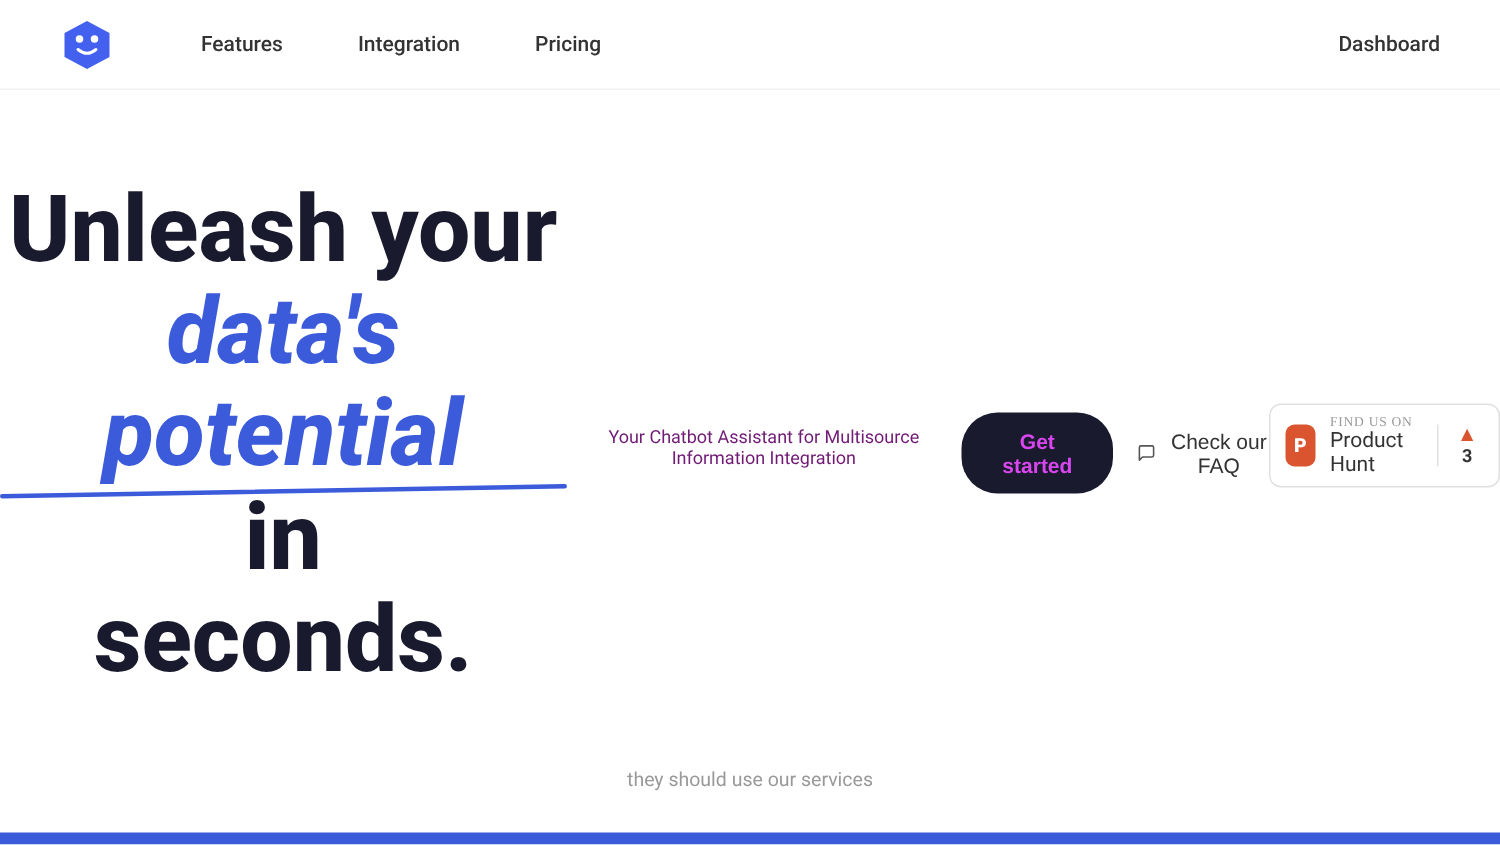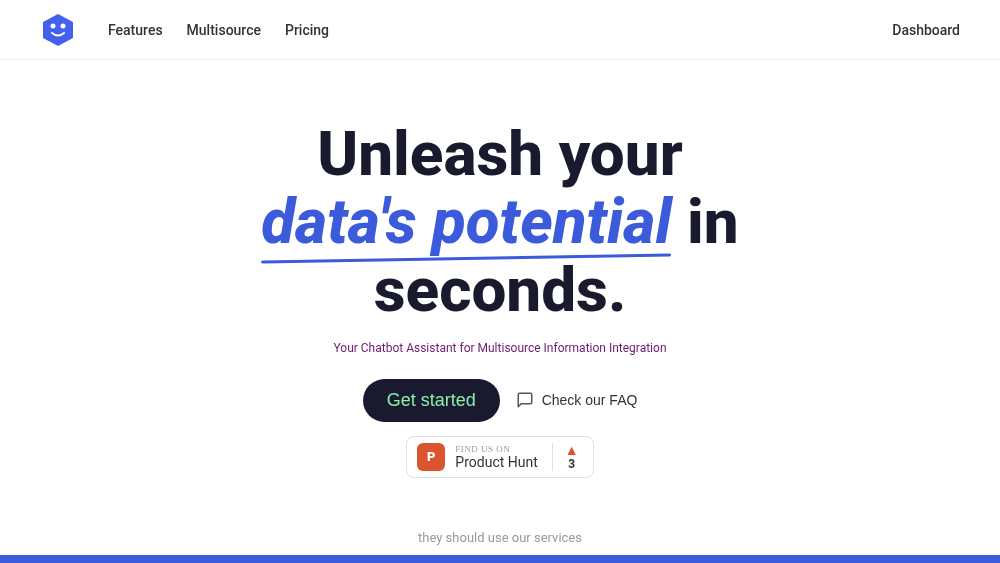--- a/index.html
+++ b/index.html
@@ -11,34 +11,35 @@
       padding: 0 40px; height: 60px; background: #fff;
       border-bottom: 1px solid #f0f0f0;
     }
     .nav-left { display: flex; align-items: center; gap: 32px; }
     .nav-logo { display: flex; align-items: center; }
     .nav-logo svg { width: 36px; height: 36px; }
     .nav-links { display: flex; gap: 24px; }
     .nav-links a {
       text-decoration: none; color: #333; font-size: 14px; font-weight: 500;
       cursor: pointer;
+      margin-left: 26px;
     }
     .nav-right { display: flex; align-items: center; }
     .dashboard-link {
       font-size: 14px; color: #333; font-weight: 500; cursor: pointer;
       text-decoration: none;
     }
     .btn-primary {
       background: #4361ee; color: #fff; border: none; border-radius: 24px;
       padding: 9px 20px; font-size: 14px; font-weight: 600; cursor: pointer;
     }
 
     
     .hero {
-      display: flex; flex-direction: column; align-items: center;
+      display: flex; flex-direction: row; align-items: center;
       padding-top: 60px; text-align: center;
     }
     .hero-title {
       font-size: 62px; font-weight: 800; color: #1a1a2e; line-height: 1.1;
       max-width: 700px;
     }
     .hero-title .highlight {
       color: #3b5bdb; font-style: italic; position: relative;
       display: inline-block;
     }
@@ -48,22 +49,22 @@
       background: #3b5bdb; border-radius: 2px;
       transform: rotate(-1deg);
     }
     .hero-subtitle {
       font-size: 12px; color: #701a75; margin-top: 16px; font-weight: 400;
     }
     .hero-buttons {
       display: flex; align-items: center; gap: 16px; margin-top: 24px;
     }
     .btn-dark {
-      background: #1a1a2e; color: #86efac; border: none; border-radius: 24px;
-      padding: 11px 24px; font-size: 18px; font-weight: 400; cursor: pointer;
+      background: #1a1a2e; color: #d946ef; border: none; border-radius: 24px;
+      padding: 11px 24px; font-size: 14px; font-weight: 700; cursor: pointer;
     }
     .btn-faq {
       display: flex; align-items: center; gap: 8px;
       background: none; border: none; color: #333; font-size: 14px;
       font-weight: 500; cursor: pointer;
     }
     .btn-faq svg { width: 18px; height: 18px; color: #555; }
 
     
     .ph-badge {
@@ -111,21 +112,21 @@
 
       <svg viewBox="0 0 36 36" fill="none" xmlns="http://www.w3.org/2000/svg">
         <polygon points="18,2 33,10 33,26 18,34 3,26 3,10" fill="#4361ee"></polygon>
         <circle cx="13" cy="14" r="2.5" fill="white"></circle>
         <circle cx="23" cy="14" r="2.5" fill="white"></circle>
         <path d="M12 21 Q18 26 24 21" stroke="white" stroke-width="2" fill="none" stroke-linecap="round"></path>
       </svg>
     </div>
     <div class="nav-links">
       <a>Features</a>
-      <a>Multisource</a>
+      <a>Integration</a>
       <a>Pricing</a>
     </div>
   </div>
   <div class="nav-right">
     <a class="dashboard-link">Dashboard</a>
   </div>
 </nav>
 
 <section class="hero">
   <h1 class="hero-title">

